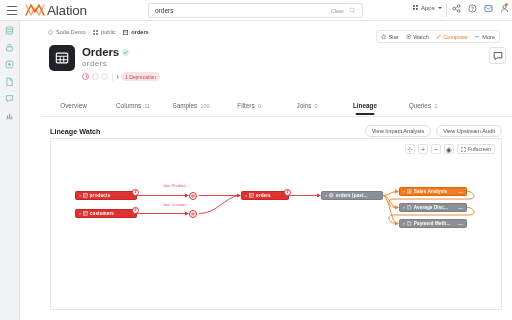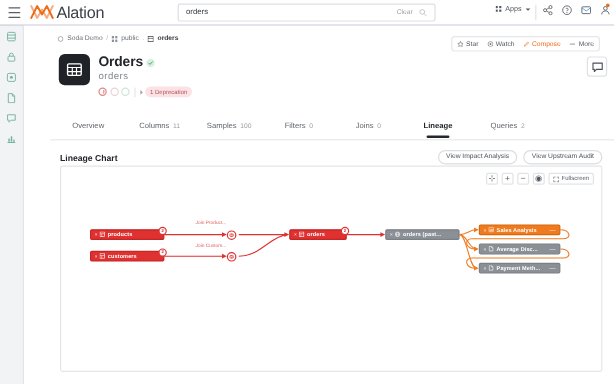--- a/index.html
+++ b/index.html
@@ -2,21 +2,21 @@
 <html><head>
 <meta charset="utf-8">
 <style>
   * { box-sizing: border-box; margin: 0; padding: 0; }
   html, body {
     width: 512px; height: 320px;
     background: #ffffff;
     font-family: "Liberation Sans", sans-serif;
     overflow: hidden;
   }
-  #app { position: relative; width: 512px; height: 320px; background: #4c1d95; }
+  #app { position: relative; width: 512px; height: 320px; background: #0ea5e9; }
 
   
   .topbar {
     position: absolute; top: 0; left: 0; width: 512px; height: 21px;
     background: #ffffff; border-bottom: 1px solid #e3e4e6;
     display: flex; align-items: center;
   }
   .hamburger { margin-left: 7px; width: 10px; height: 9px; display: flex;
     flex-direction: column; justify-content: space-between; cursor: pointer; }
   .hamburger i { display: block; height: 1px; background: #5b5f66; border-radius: 1px; }
@@ -370,21 +370,21 @@
       <div class="tab active">
         <span>Lineage</span>
       </div>
       <div class="tab">
         <span>Queries</span>
         <span class="cnt">2</span>
       </div>
     </div>
 
     <div class="panel-head">
-      <div class="panel-title">Lineage Chart</div>
+      <div class="panel-title">Lineage Watch</div>
       <div class="panel-btns">
         <div class="pbtn">View Impact Analysis</div>
         <div class="pbtn">View Upstream Audit</div>
       </div>
     </div>
 
     <div class="chart-card">
 
       <div class="chart-tools">
         <div class="tbtn">⊹</div>

